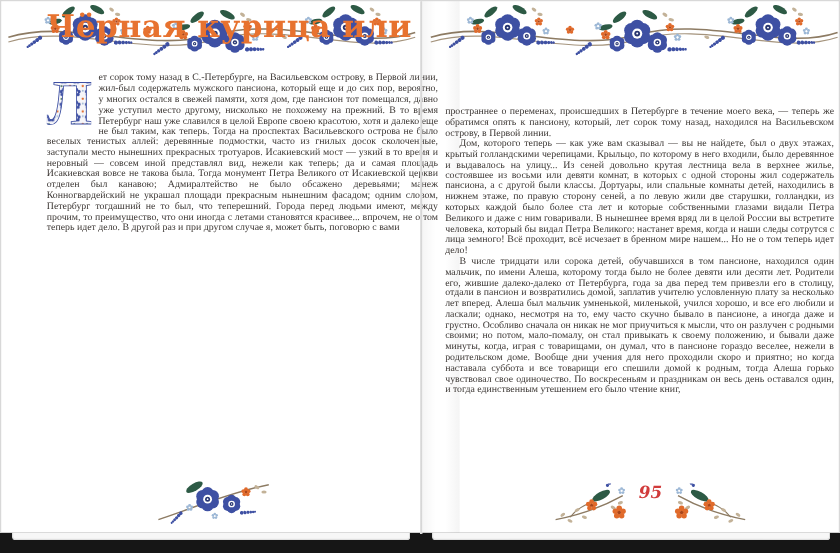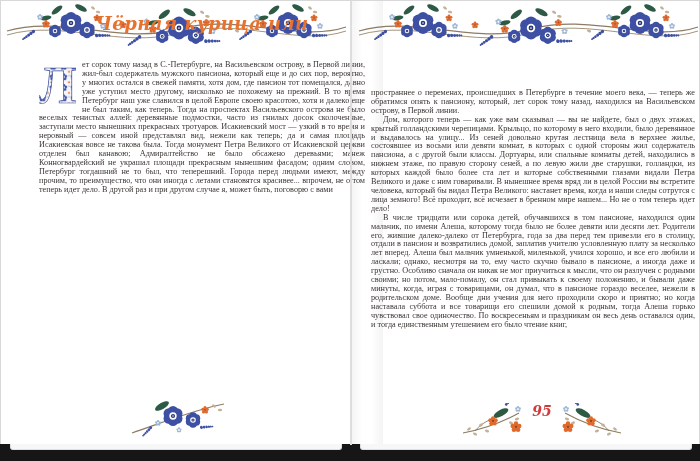--- a/index.html
+++ b/index.html
@@ -29,23 +29,23 @@
   .top-garland { position:absolute; top:0; left:0; }
   .page { position:absolute; top:0; height:444px; width:382px; box-sizing:border-box; }
   .page-left  { left:0;   padding:0 18px 0 38px; }
   .page-right { left:350px; padding:88px 38px 0 20px; }
   .author {
     margin-top:104px; text-align:center;
     color:var(--author-indigo); letter-spacing:0.6px;
     font-family:"DejaVu Serif", serif; font-style:italic; font-weight:700; font-size:13px;
   }
   .title {
-    margin-top:11px; text-align:center; color:var(--title-orange);
-    font-family:"DejaVu Serif", serif; font-style:italic; font-weight:700;
-    font-size:18px; line-height:23px; letter-spacing:0.4px;
+    margin-top:11px; color:var(--title-orange);
+    font-family:"DejaVu Serif", serif; font-weight:700;
+    font-size:26px; line-height:23px; letter-spacing:0.4px;
   }
   .bodytext {
     margin:26px 0 0 0; color:var(--body-text);
     font-size:8.2px; line-height:8.9px; text-align:justify;
   }
   .page-right .bodytext { margin:0; }
   .page-right .bodytext.indent { text-indent:12px;font-family:Liberation Serif, serif; }
   .dropcap { float:left; width:37px; height:44px; margin:1px 6px 0 0; }
   .bottom-cluster { position:absolute; left:115px; top:396px; }
   .page-footer {

